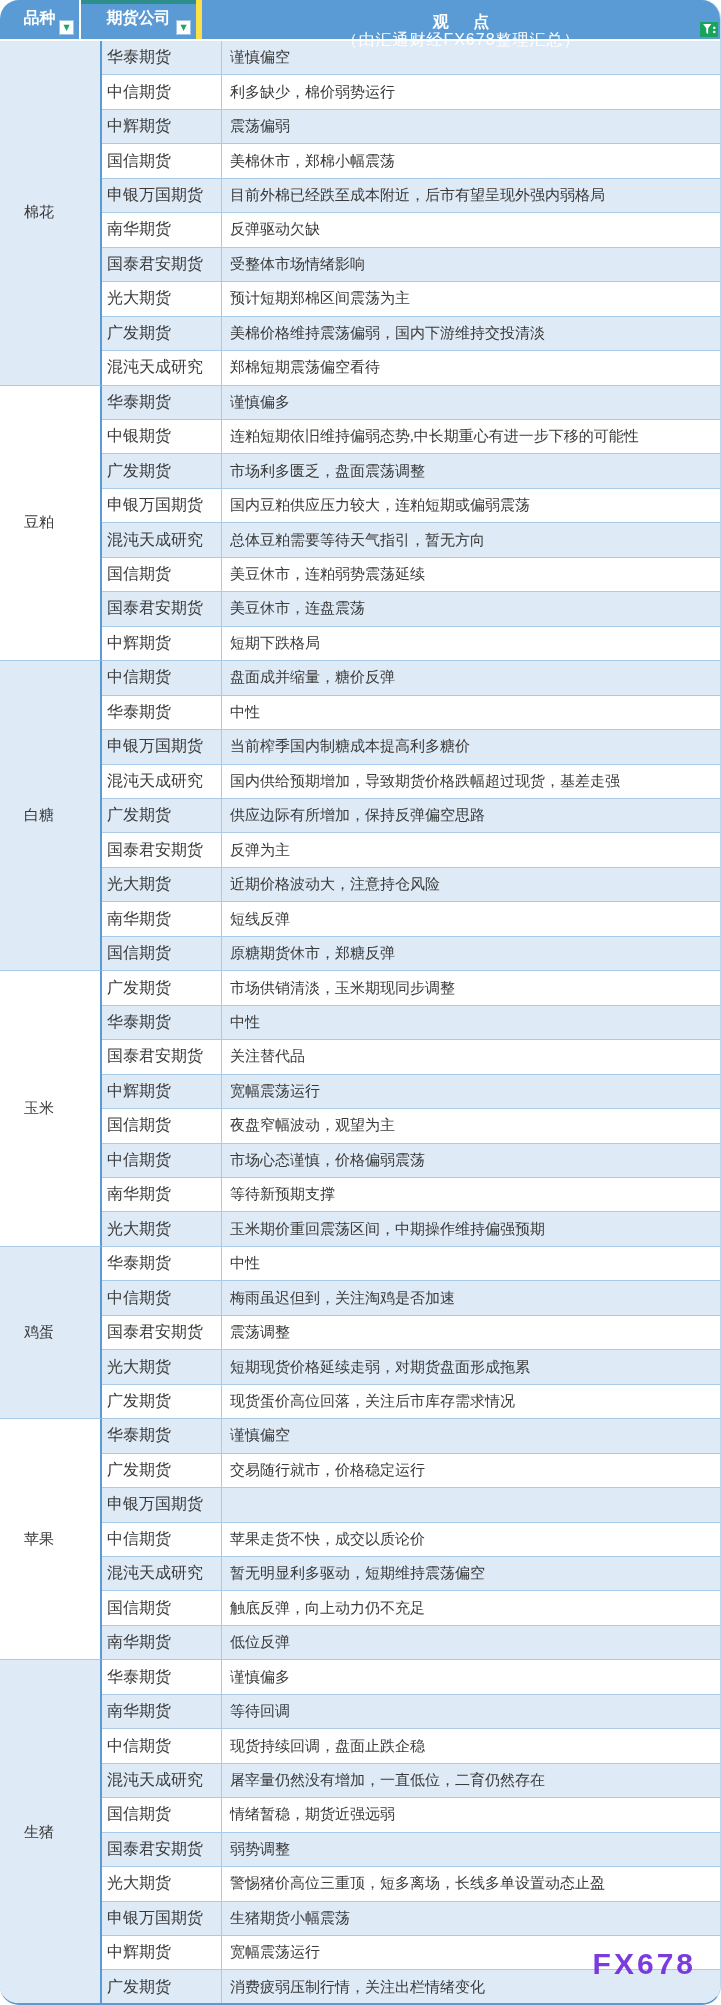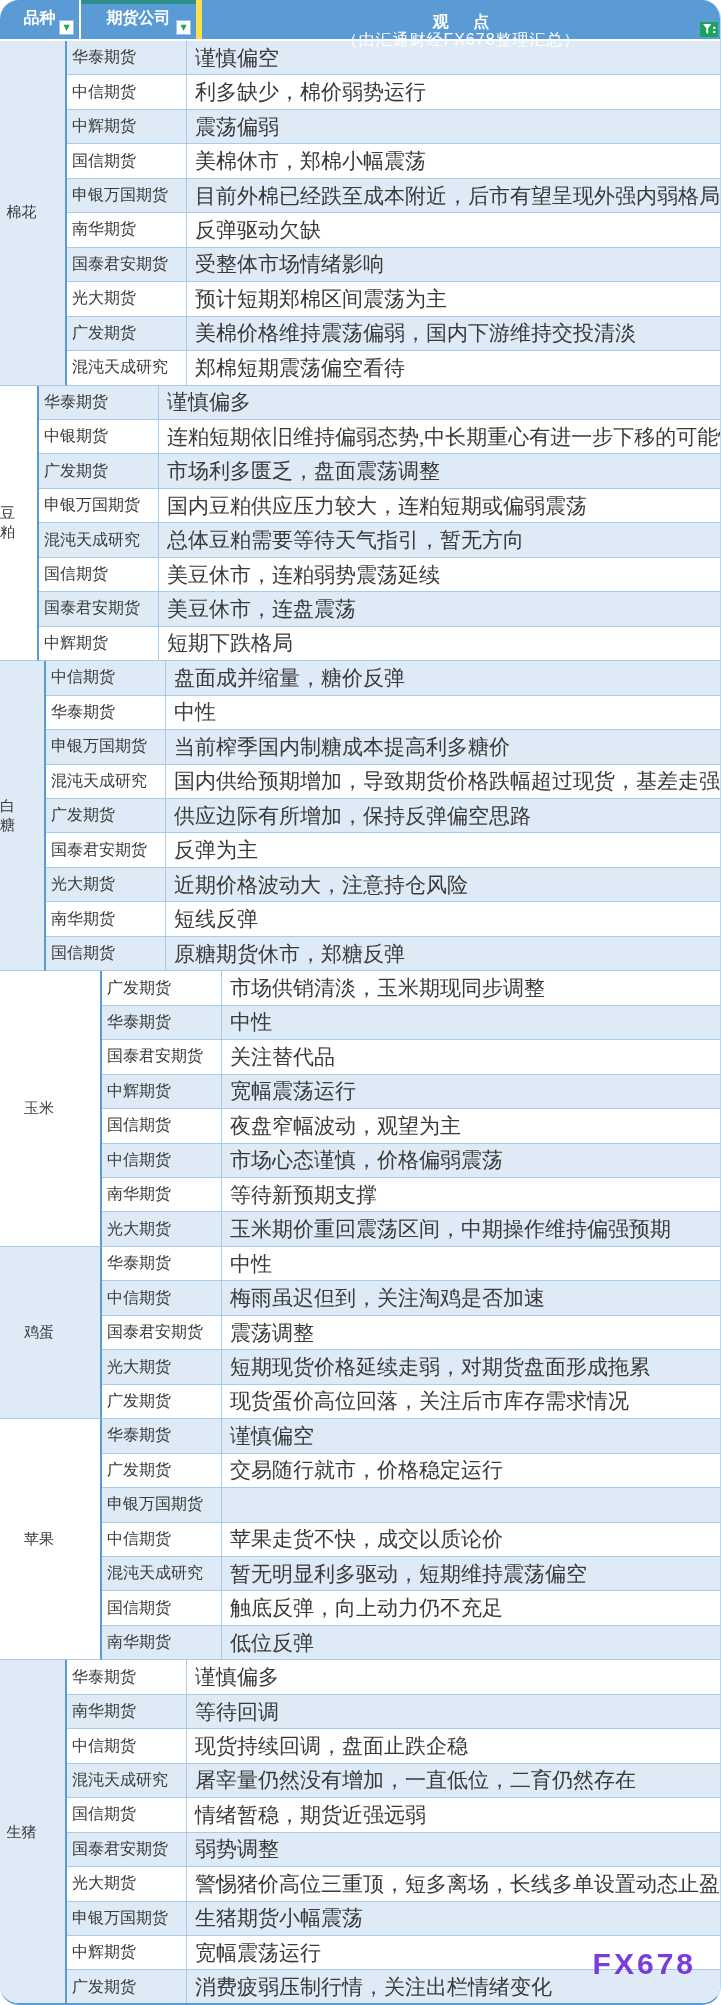--- a/index.html
+++ b/index.html
@@ -60,21 +60,21 @@
   .rows { flex:1; display:flex; flex-direction:column; }
   .row { flex:1; display:flex; border-bottom:1px solid #A8CBEA; }
   .row.light { background:#DEEAF6; }
   .row.white { background:#FFFFFF; }
   .c-company {
     width:120px; padding-left:5px; border-right:1px solid #A8CBEA;
     display:flex; align-items:center; font-size:16px; white-space:nowrap; overflow:hidden;
   }
   .c-view {
     flex:1; padding-left:8px;
-    display:flex; align-items:center; font-size:21px; white-space:nowrap; overflow:hidden;
+    display:flex; align-items:center; font-size:15px; white-space:nowrap; overflow:hidden;
   }
   .watermark {
     position:absolute; right:24px; bottom:22px;
     font-family:"Liberation Sans","DejaVu Sans",sans-serif;
     font-size:30px; font-weight:bold; letter-spacing:3px;
     color:#6d28d9; opacity:0.9; pointer-events:none;
   }
 </style>
 </head>
 <body>

